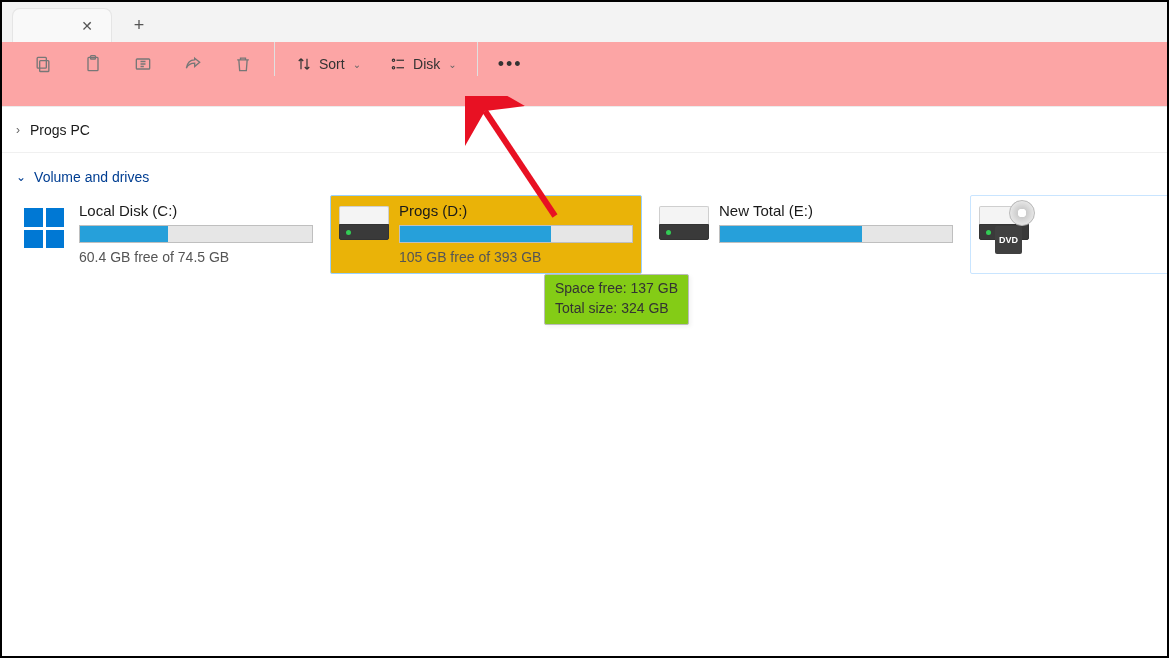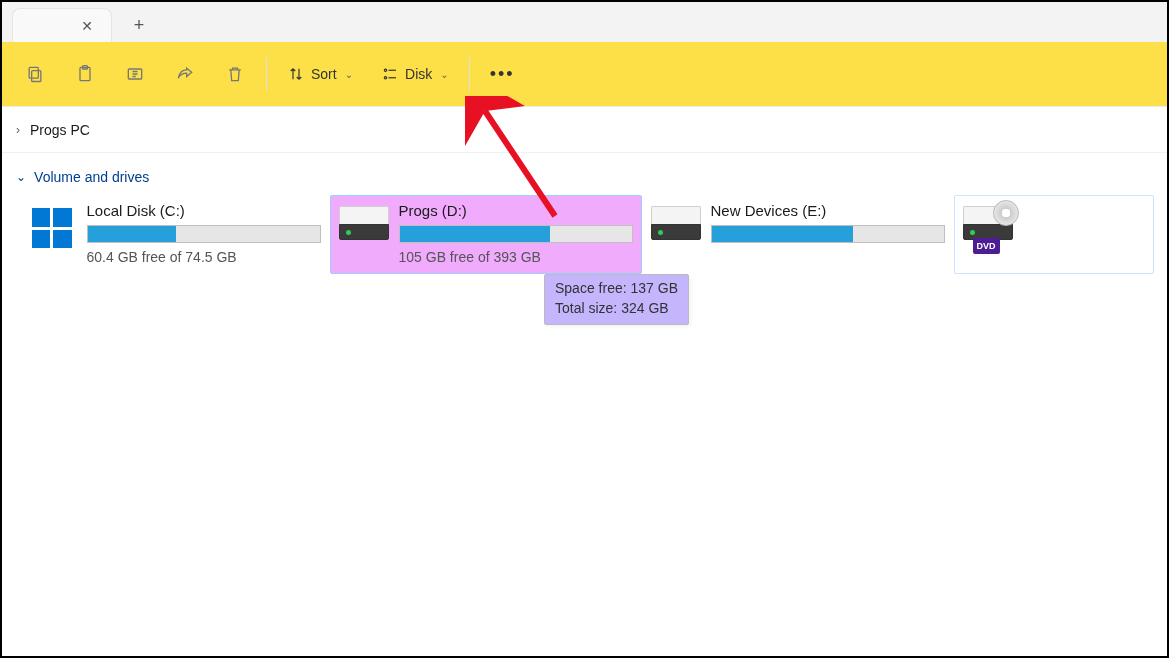--- a/index.html
+++ b/index.html
@@ -33,25 +33,24 @@
   border: 1px solid #e5e5e5;
   border-bottom: none;
 }
 .tab-close { color: #555; font-size: 14px; cursor: pointer; }
 .tab-add {
   width: 30px; height: 30px; display: flex; align-items: center; justify-content: center;
   margin-left: 12px; margin-bottom: 2px; color: #555; font-size: 18px; cursor: pointer;
 }
 .toolbar {
   height: 65px;
-  background: #fde047;
+  background: #fca5a5;
   border-bottom: 1px solid #ececec;
   display: flex;
-  align-items: center;
-  padding-left: 8px;
+  padding-left: 16px;
 }
 .tbtn {
   width: 50px; height: 44px; display: flex; align-items: center; justify-content: center;
   color: #777; cursor: pointer; border-radius: 4px;
 }
 .tsep { width: 1px; height: 34px; background: #e0e0e0; margin: 0 6px; }
 .menu-btn {
   height: 44px; display: flex; align-items: center; gap: 6px;
   padding: 0 14px; color: #333; cursor: pointer; border-radius: 4px;
 }
@@ -60,55 +59,55 @@
   height: 46px; display: flex; align-items: center; padding-left: 14px;
   border-bottom: 1px solid #f0f0f0;
 }
 .breadcrumb .sep { color: #666; margin-right: 10px; font-size: 12px; }
 .content { padding: 10px 6px 0 8px; }
 .section-header {
   display: flex; align-items: center; gap: 8px; color: #003e92;
   font-size: 14px; padding: 6px 6px 10px 6px; cursor: pointer;
 }
 .section-header .chev { font-size: 12px; color: #003e92; }
-.drives-row { display: flex; gap: 0; justify-content: center; }
+.drives-row { display: flex; gap: 8px; }
 .drive {
   width: 312px; min-width: 312px;
   padding: 6px 8px 8px 8px;
   display: flex; align-items: flex-start;
   border: 1px solid transparent; border-radius: 2px;
   cursor: pointer;
 }
 .drive.drive-narrow { width: 200px; min-width: 200px; }
 .drive.selected {
-  background: #f0abfc;
+  background: #eab308;
   border-color: #99d1ff;
 }
 .drive.dvd {
   border-color: #c9e5ff;
 }
 .drive-icon {
   width: 52px; height: 46px; margin-right: 10px; margin-top: 4px;
   position: relative;
 }
 .hdd-top { width: 50px; height: 18px; background: #f4f4f4; border:1px solid #cfcfcf; border-bottom: none; border-radius: 2px 2px 0 0;}
 .hdd-bot { width: 50px; height: 16px; background: #3a3a3a; border:1px solid #333; border-radius: 0 0 2px 2px; position: relative; }
 .hdd-bot::after { content:""; position:absolute; left:6px; top:5px; width:5px; height:5px; background:#33cc55; border-radius:50%; }
 .win-tiles { width:40px; height:40px; display:grid; grid-template-columns:1fr 1fr; grid-template-rows:1fr 1fr; gap:3px; margin-left:5px; margin-top:2px;}
 .win-tiles div { background:#0078d4; }
 .dvd-disc { position:absolute; right:-4px; top:-6px; width:26px; height:26px; background:radial-gradient(circle,#fff 25%,#ccc 26%,#e6e6e6 70%,#bbb 72%); border-radius:50%; border:1px solid #bbb;}
-.dvd-badge { position:absolute; left:10px; bottom:-2px; background:#4c1d95; color:#fff; font-size:9px; font-weight:600; padding:3px 4px; border-radius:2px;}
+.dvd-badge { position:absolute; left:16px; bottom:-2px; background:#404040; color:#fff; font-size:9px; font-weight:600; padding:9px 4px; border-radius:2px;}
 .drive-body { flex: 1; }
 .drive-title { font-size: 15px; margin-bottom: 6px; }
 .capacity-bar { width: 234px; height: 18px; background:#e6e6e6; border:1px solid #bfbfbf; position:relative; margin-bottom:6px;}
 .capacity-bar .fill { position:absolute; left:0; top:0; bottom:0; background:#26a0da; }
 .drive-sub { font-size: 14px; color:#555; }
 .tooltip {
   position: absolute;
-  background: #c4b5fd; border:1px solid #bbb; border-radius:2px;
+  background: #84cc16; border:1px solid #bbb; border-radius:2px;
   font-size: 14px; color:#333; padding:3px 10px 5px 10px;
   left: 542px; top: 272px; line-height: 1.45;
   box-shadow: 2px 2px 4px rgba(0,0,0,0.05);
 }
 .arrow {
   position: absolute;
   left: 463px; top: 94px;
   width: 110px; height: 130px;
   pointer-events: none;
 }
@@ -221,21 +220,21 @@
         <div class="drive-sub">105 GB free of 393 GB</div>
       </div>
     </div>
 
     <div class="drive">
       <div class="drive-icon">
         <div class="hdd-top"></div>
           <div class="hdd-bot"></div>
       </div>
       <div class="drive-body">
-        <div class="drive-title">New Devices (E:)</div>
+        <div class="drive-title">New Total (E:)</div>
         <div class="capacity-bar">
             <div class="fill" style="width:61%"></div>
           </div>
       </div>
     </div>
 
     <div class="drive dvd drive-narrow">
       <div class="drive-icon">
         <div class="hdd-top"></div>
           <div class="hdd-bot"></div>

